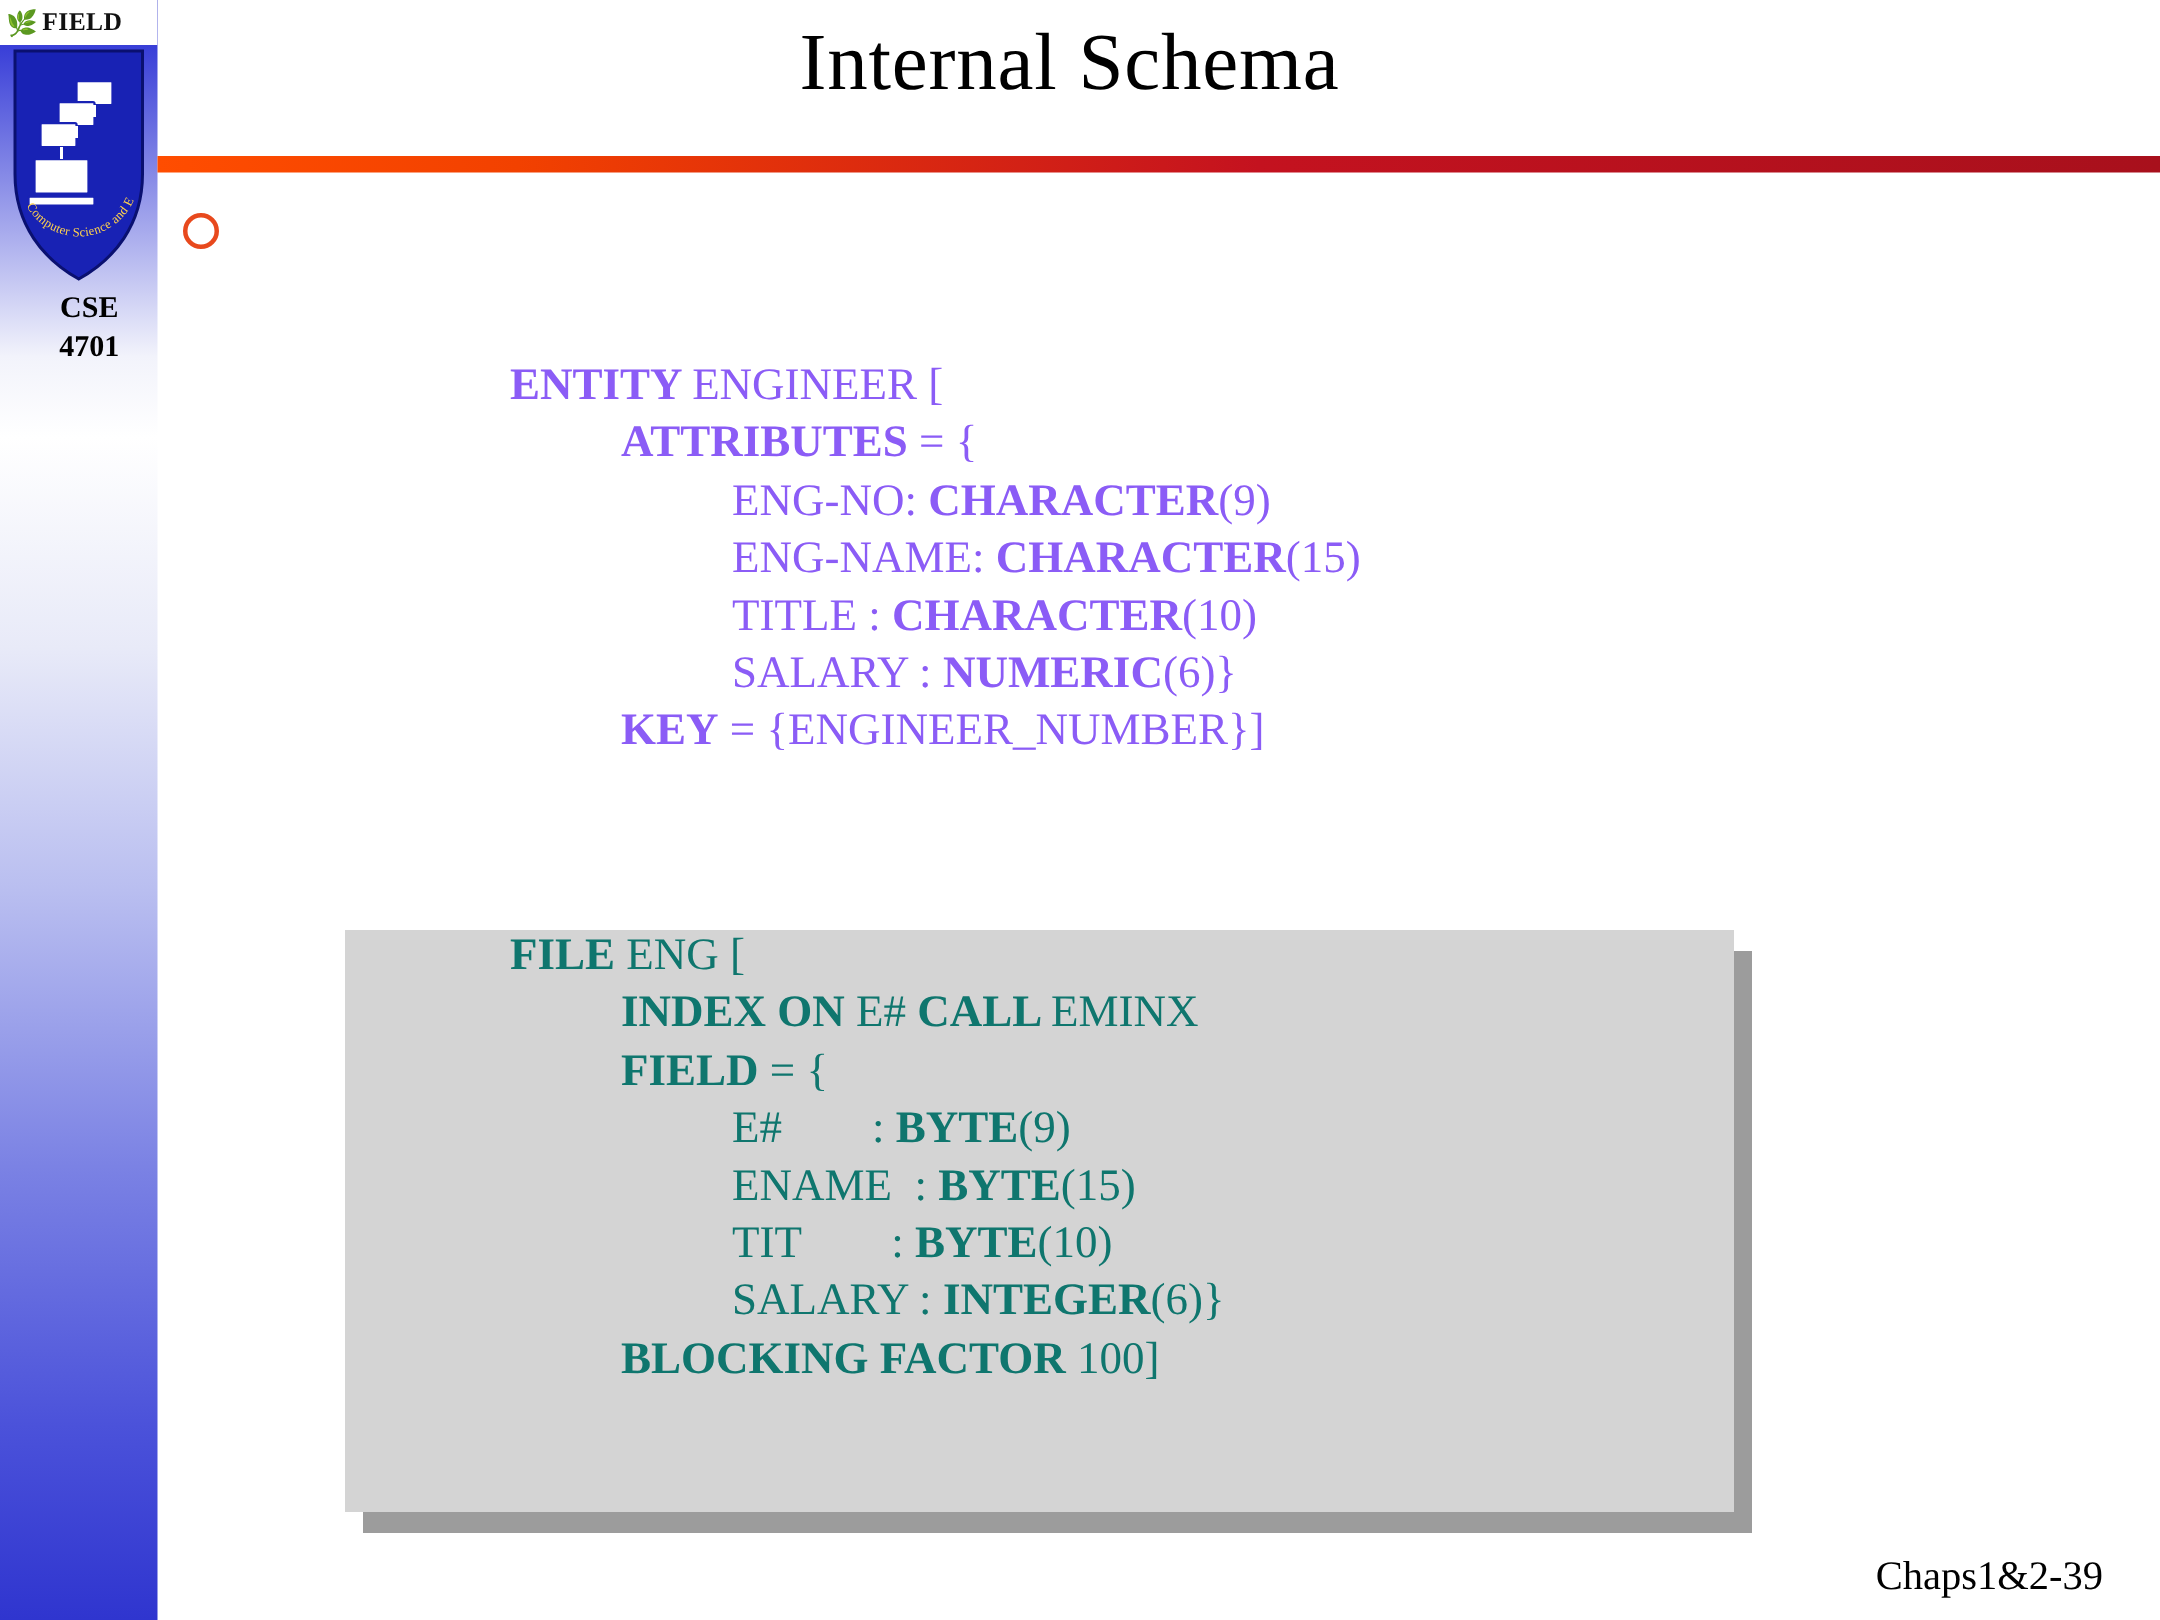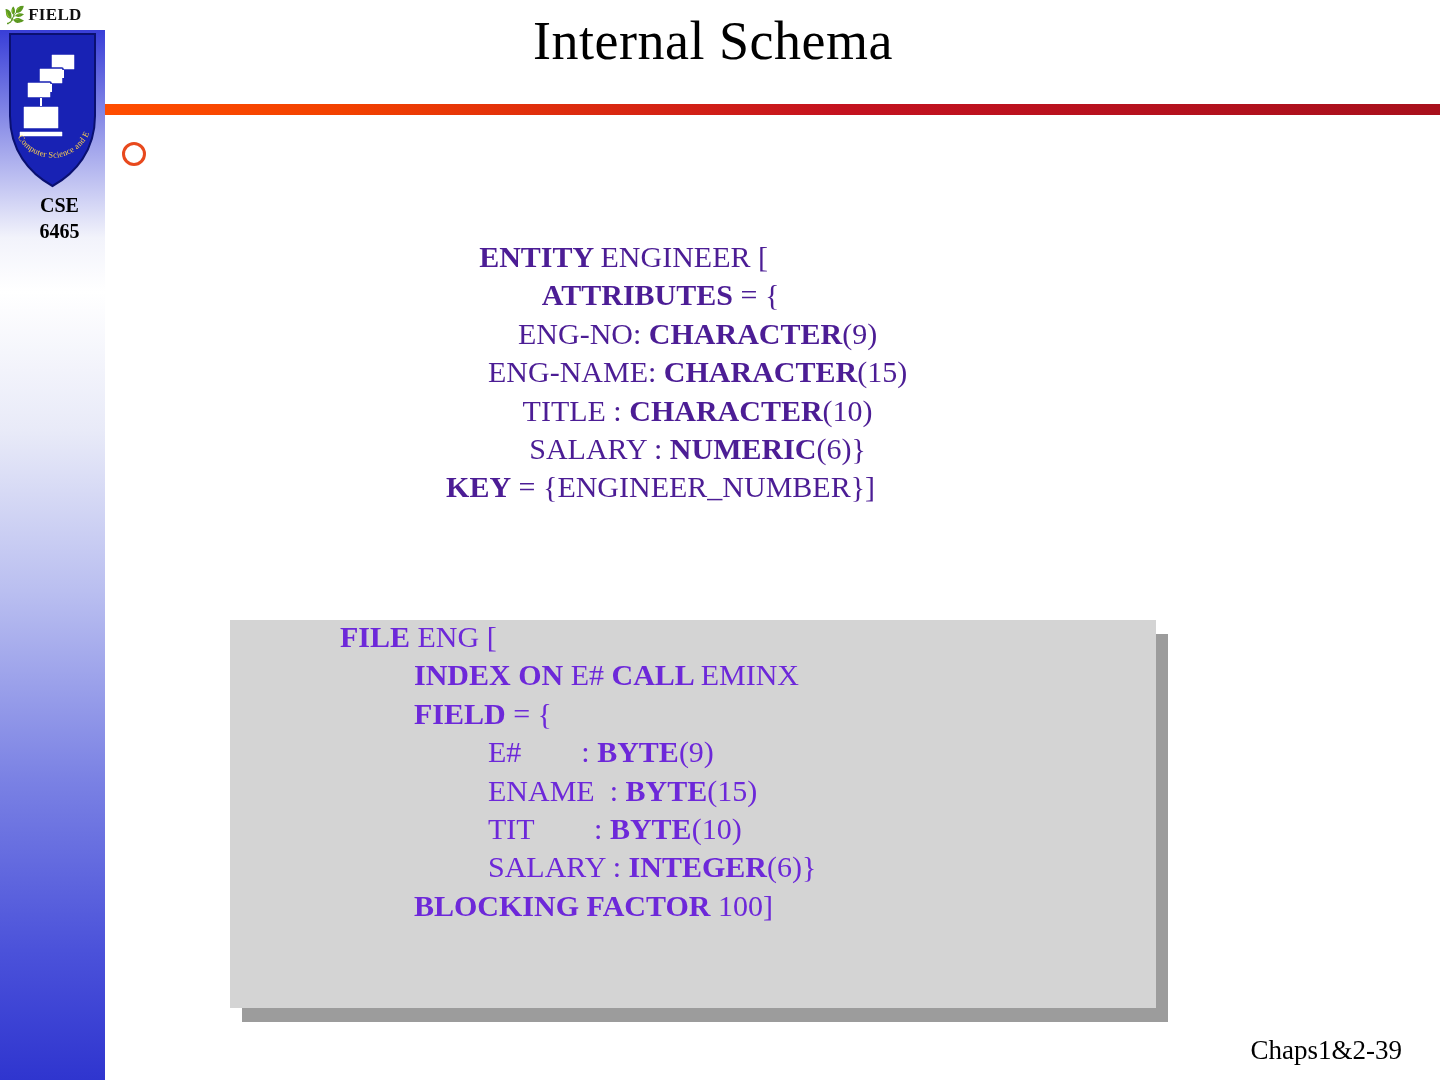--- a/index.html
+++ b/index.html
@@ -141,24 +141,23 @@
     color: #000;
   }
 
   
   .entity-block {
     position: absolute;
     left: 340px;
     top: 238px;
     font-family: "Liberation Serif", serif;
     font-size: 30px;
-    color: #4c1d95;
+    color: #8b5cf6;
     line-height: 1.28;
     white-space: pre;
-    text-align: center;
   }
   .entity-block .b { font-weight: bold; }
   .entity-block .indent1 { padding-left: 74px; display: block; }
   .entity-block .indent2 { padding-left: 148px; display: block; }
   .entity-block .line { display: block; }
 
   
   .file-shadow {
     position: absolute;
     left: 242px;
@@ -174,21 +173,21 @@
     width: 926px;
     height: 388px;
     background: #d4d4d4;
   }
   .file-block {
     position: absolute;
     left: 340px;
     top: 618px;
     font-family: "Liberation Serif", serif;
     font-size: 30px;
-    color: #6d28d9;
+    color: #0f766e;
     line-height: 1.28;
     white-space: pre;
   }
   .file-block .b { font-weight: bold; }
   .file-block .indent1 { padding-left: 74px; display: block; }
   .file-block .indent2 { padding-left: 148px; display: block; }
   .file-block .line { display: block; }
 
   
   .footer {
@@ -229,21 +228,21 @@
       </g>
       <path id="mottoArc" d="M10 104 A40 40 0 0 0 83 104" fill="none"></path>
       <text font-family="Liberation Serif, serif" font-size="8.5" fill="#ffd24d" letter-spacing="0.2">
         <textPath href="#mottoArc" startOffset="4%">Computer Science and Engineering</textPath>
       </text>
     </svg>
   </div>
 
   <div class="course-code">
     <div>CSE</div>
-    <div>6465</div>
+    <div>4701</div>
   </div>
 </div>
 
 <div class="slide-title">Internal Schema</div>
 <div class="rule"></div>
 
 <div class="bullet-row">
   <span class="bullet-marker"></span>
 </div>
 

